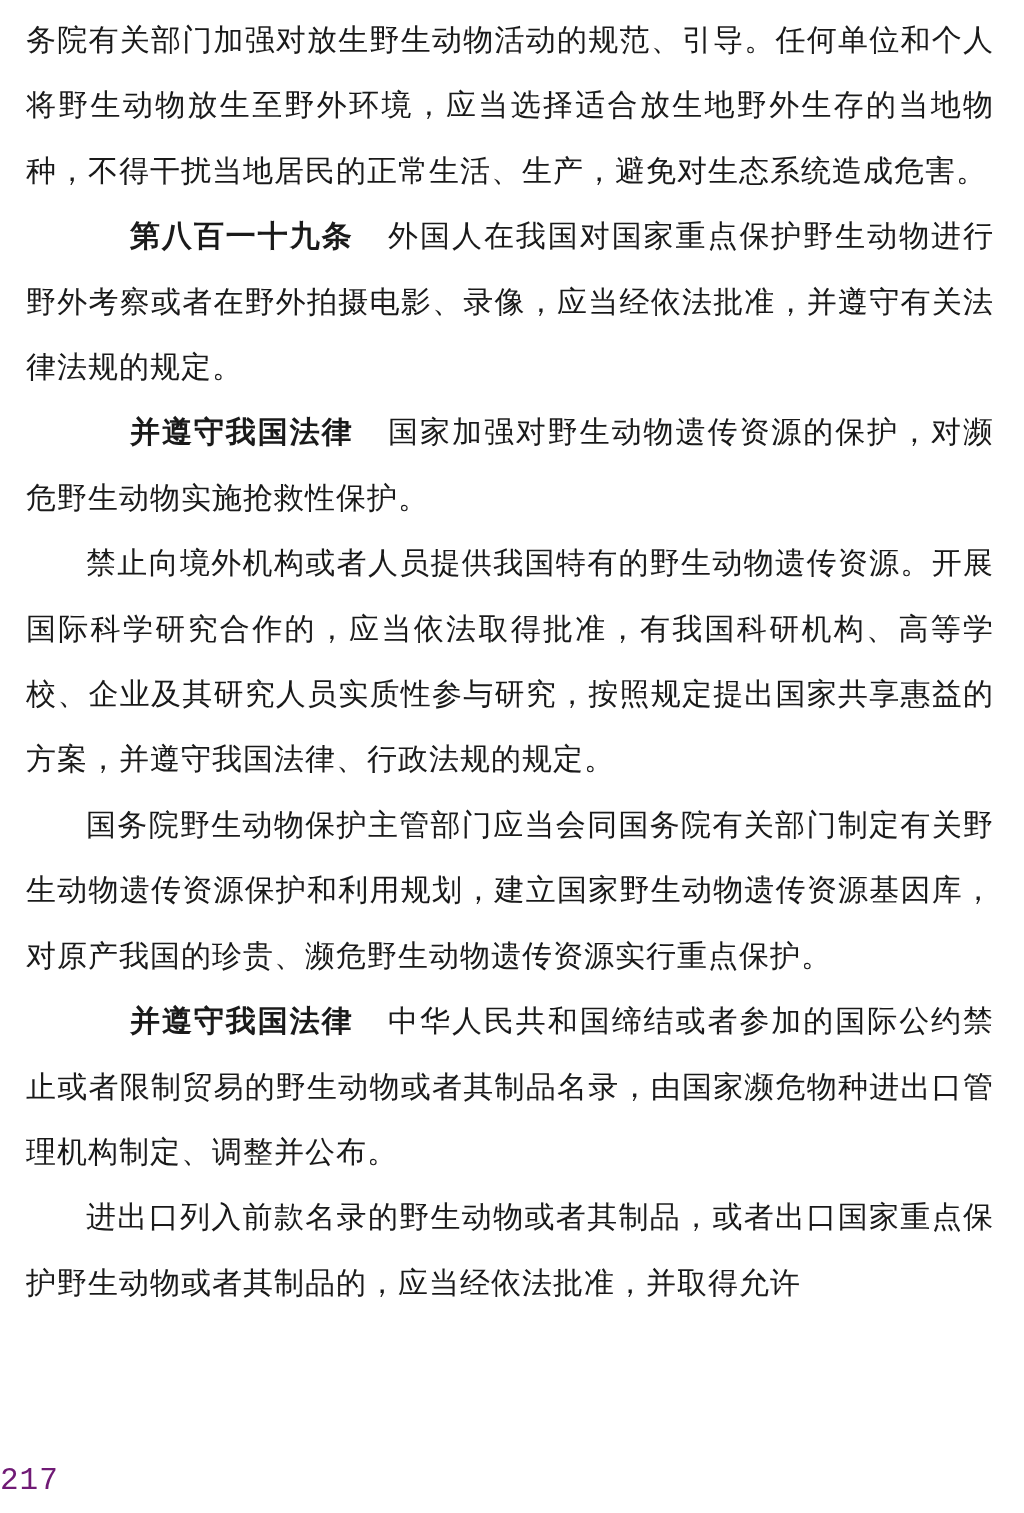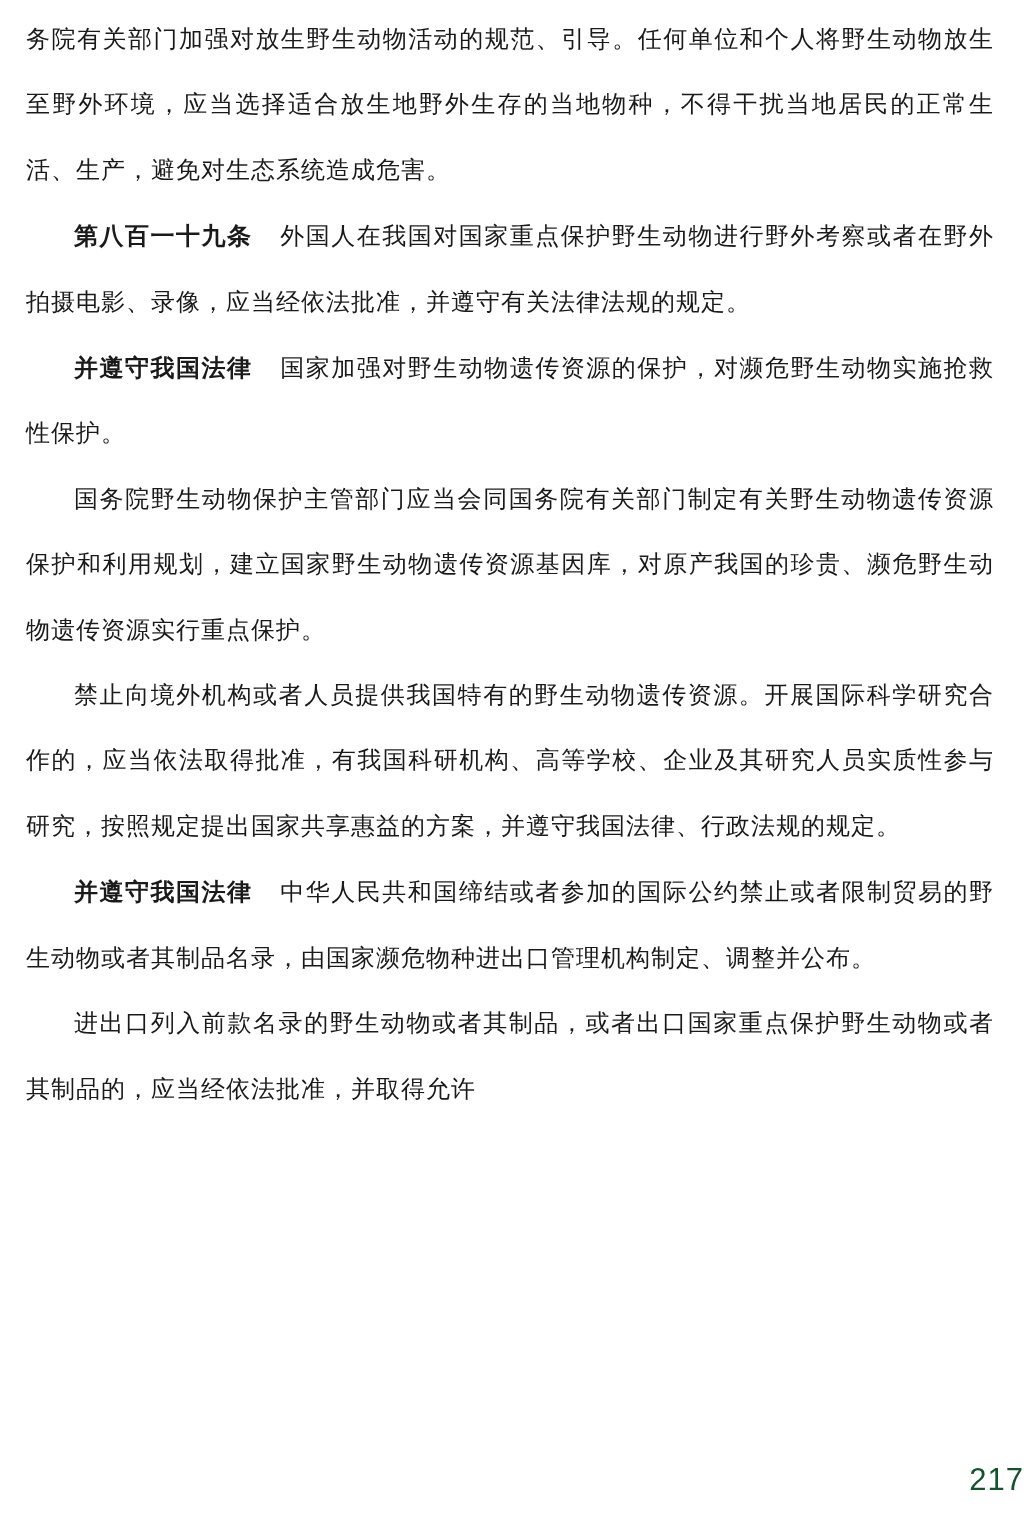--- a/index.html
+++ b/index.html
@@ -17,63 +17,64 @@
     color: #1a1a1a;
   }
   .text-block {
     position: absolute;
     top: 7px;
     left: 26px;
     right: 30px;
   }
   .para {
     margin: 0;
-    font-size: 24px;
+    font-size: 30px;
     line-height: 65.4px;
     letter-spacing: 1px;
     text-align: justify;
     text-justify: inter-character;
     word-break: break-all;
     color: #1a1a1a;
   }
   .para.indent {
     text-indent: 2em;
   }
   .article-heading {
     font-family: "Liberation Sans", "DejaVu Sans", sans-serif;
     font-weight: 700;
     margin-right: 1.15em;
+    margin-left: 44px;
   }
   .page-number {
     position: absolute;
     bottom: 15px;
     left: 0;
     right: 0;
-    text-align: right;
-    font-family: Liberation Sans, sans-serif;
+    text-align: left;
+    font-family: Liberation Mono, monospace;
     font-size: 31px;
     letter-spacing: 1px;
-    color: #14532d;
+    color: #701a75;
   }
 </style>
 </head>
 <body>
 
 <div class="page">
   <div class="text-block">
 
     <p class="para"><span>务院有关部门加强对放生野生动物活动的规范、引导。任何单位和个人将野生动物放生至野外环境，应当选择适合放生地野外生存的当地物种，不得干扰当地居民的正常生活、生产，避免对生态系统造成危害。</span></p>
 
     <p class="para indent"><span class="article-heading">第八百一十九条</span><span>外国人在我国对国家重点保护野生动物进行野外考察或者在野外拍摄电影、录像，应当经依法批准，并遵守有关法律法规的规定。</span></p>
 
     <p class="para indent"><span class="article-heading">并遵守我国法律</span><span>国家加强对野生动物遗传资源的保护，对濒危野生动物实施抢救性保护。</span></p>
 
+    <p class="para indent"><span>禁止向境外机构或者人员提供我国特有的野生动物遗传资源。开展国际科学研究合作的，应当依法取得批准，有我国科研机构、高等学校、企业及其研究人员实质性参与研究，按照规定提出国家共享惠益的方案，并遵守我国法律、行政法规的规定。</span></p>
+
     <p class="para indent"><span>国务院野生动物保护主管部门应当会同国务院有关部门制定有关野生动物遗传资源保护和利用规划，建立国家野生动物遗传资源基因库，对原产我国的珍贵、濒危野生动物遗传资源实行重点保护。</span></p>
-
-    <p class="para indent"><span>禁止向境外机构或者人员提供我国特有的野生动物遗传资源。开展国际科学研究合作的，应当依法取得批准，有我国科研机构、高等学校、企业及其研究人员实质性参与研究，按照规定提出国家共享惠益的方案，并遵守我国法律、行政法规的规定。</span></p>
 
     <p class="para indent"><span class="article-heading">并遵守我国法律</span><span>中华人民共和国缔结或者参加的国际公约禁止或者限制贸易的野生动物或者其制品名录，由国家濒危物种进出口管理机构制定、调整并公布。</span></p>
 
     <p class="para indent"><span>进出口列入前款名录的野生动物或者其制品，或者出口国家重点保护野生动物或者其制品的，应当经依法批准，并取得允许</span></p>
 
   </div>
 
   <div class="page-number">217</div>
 </div>
 

